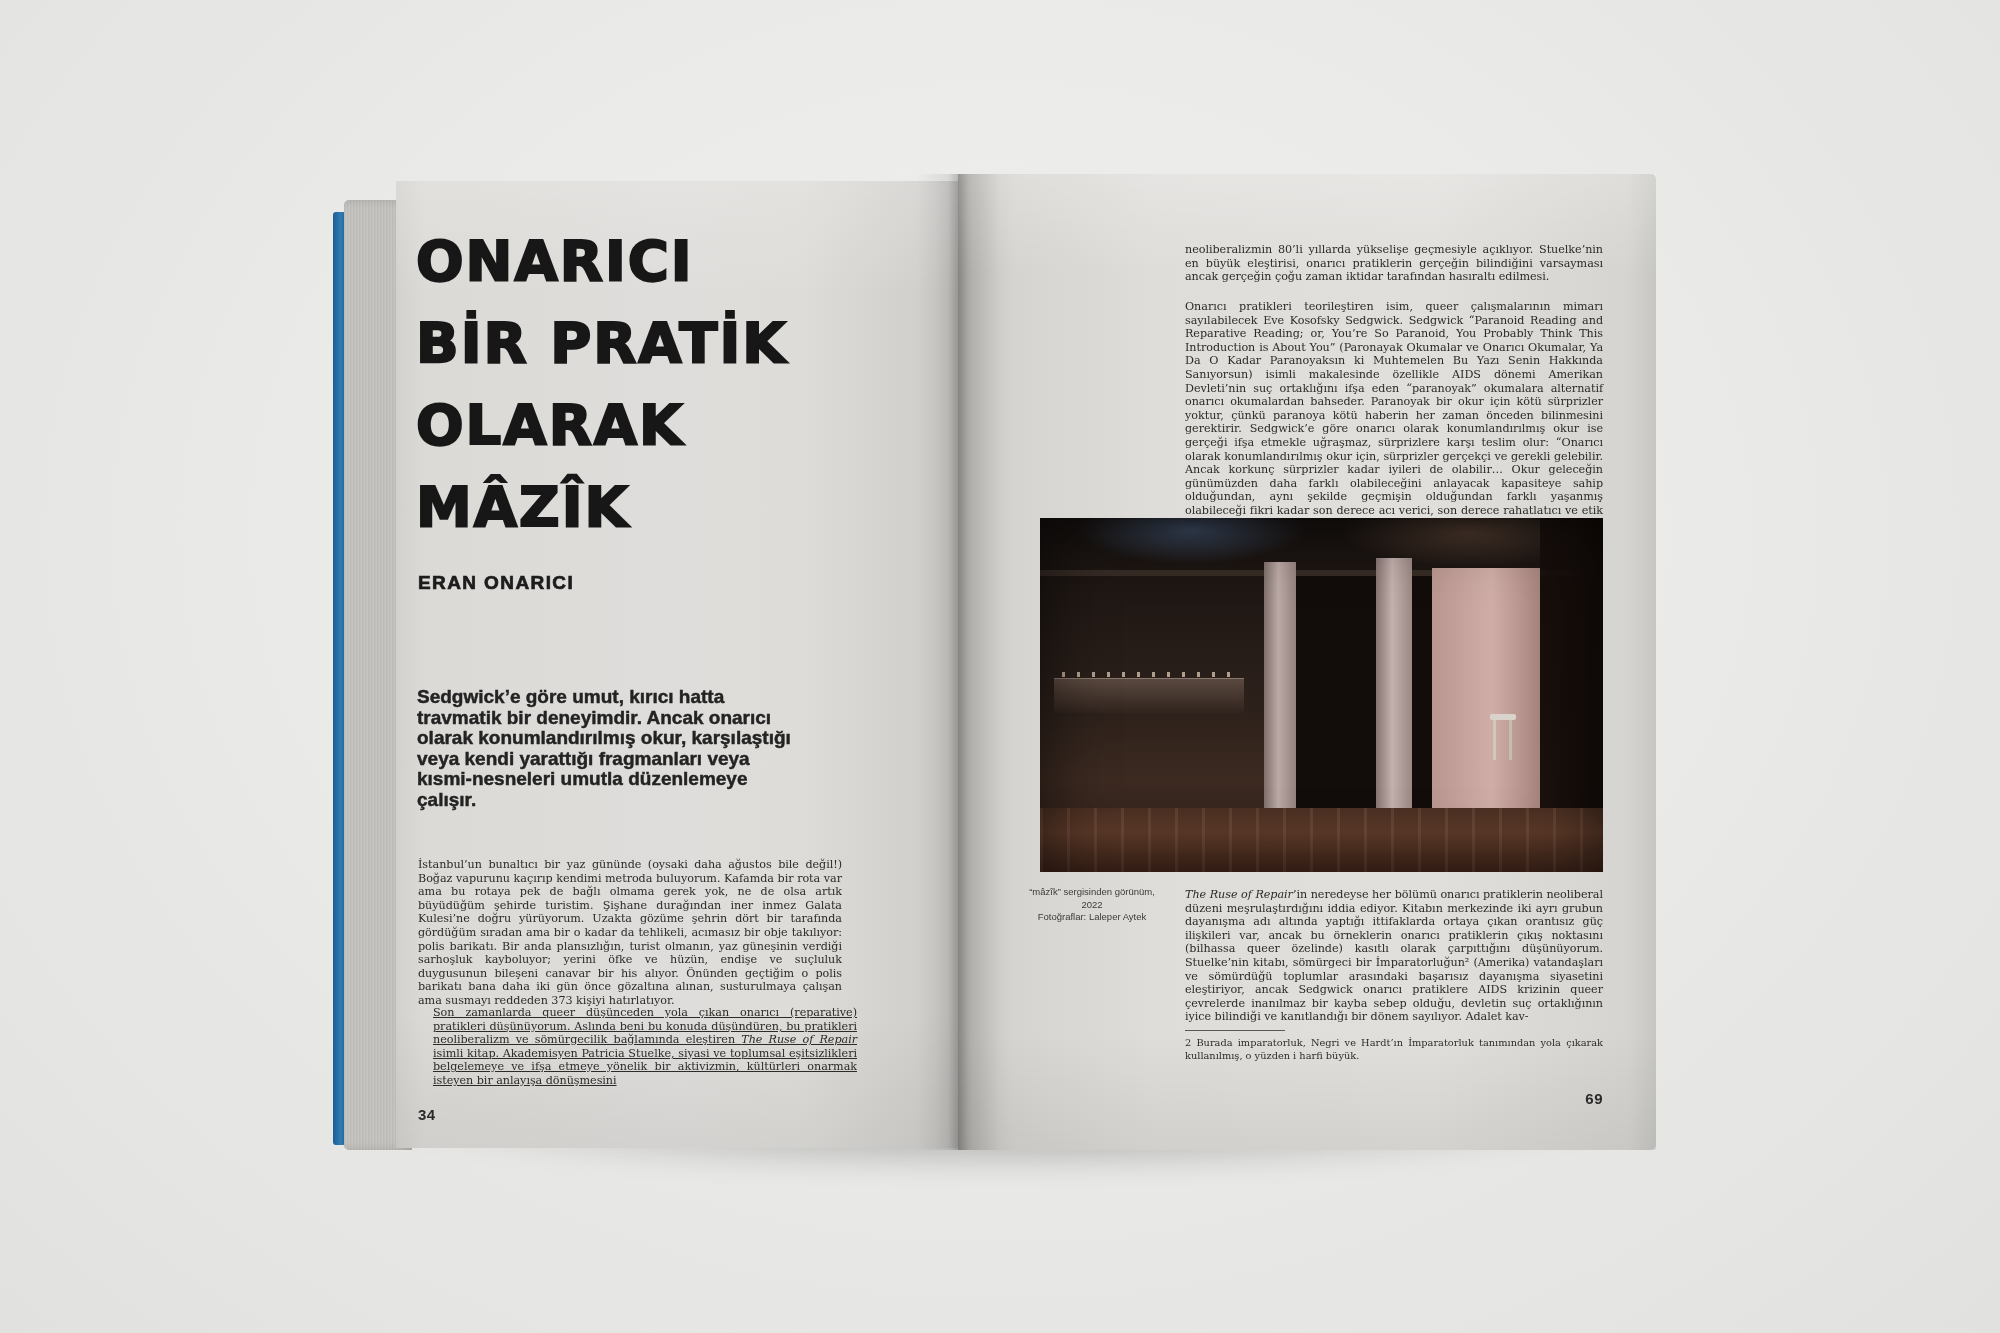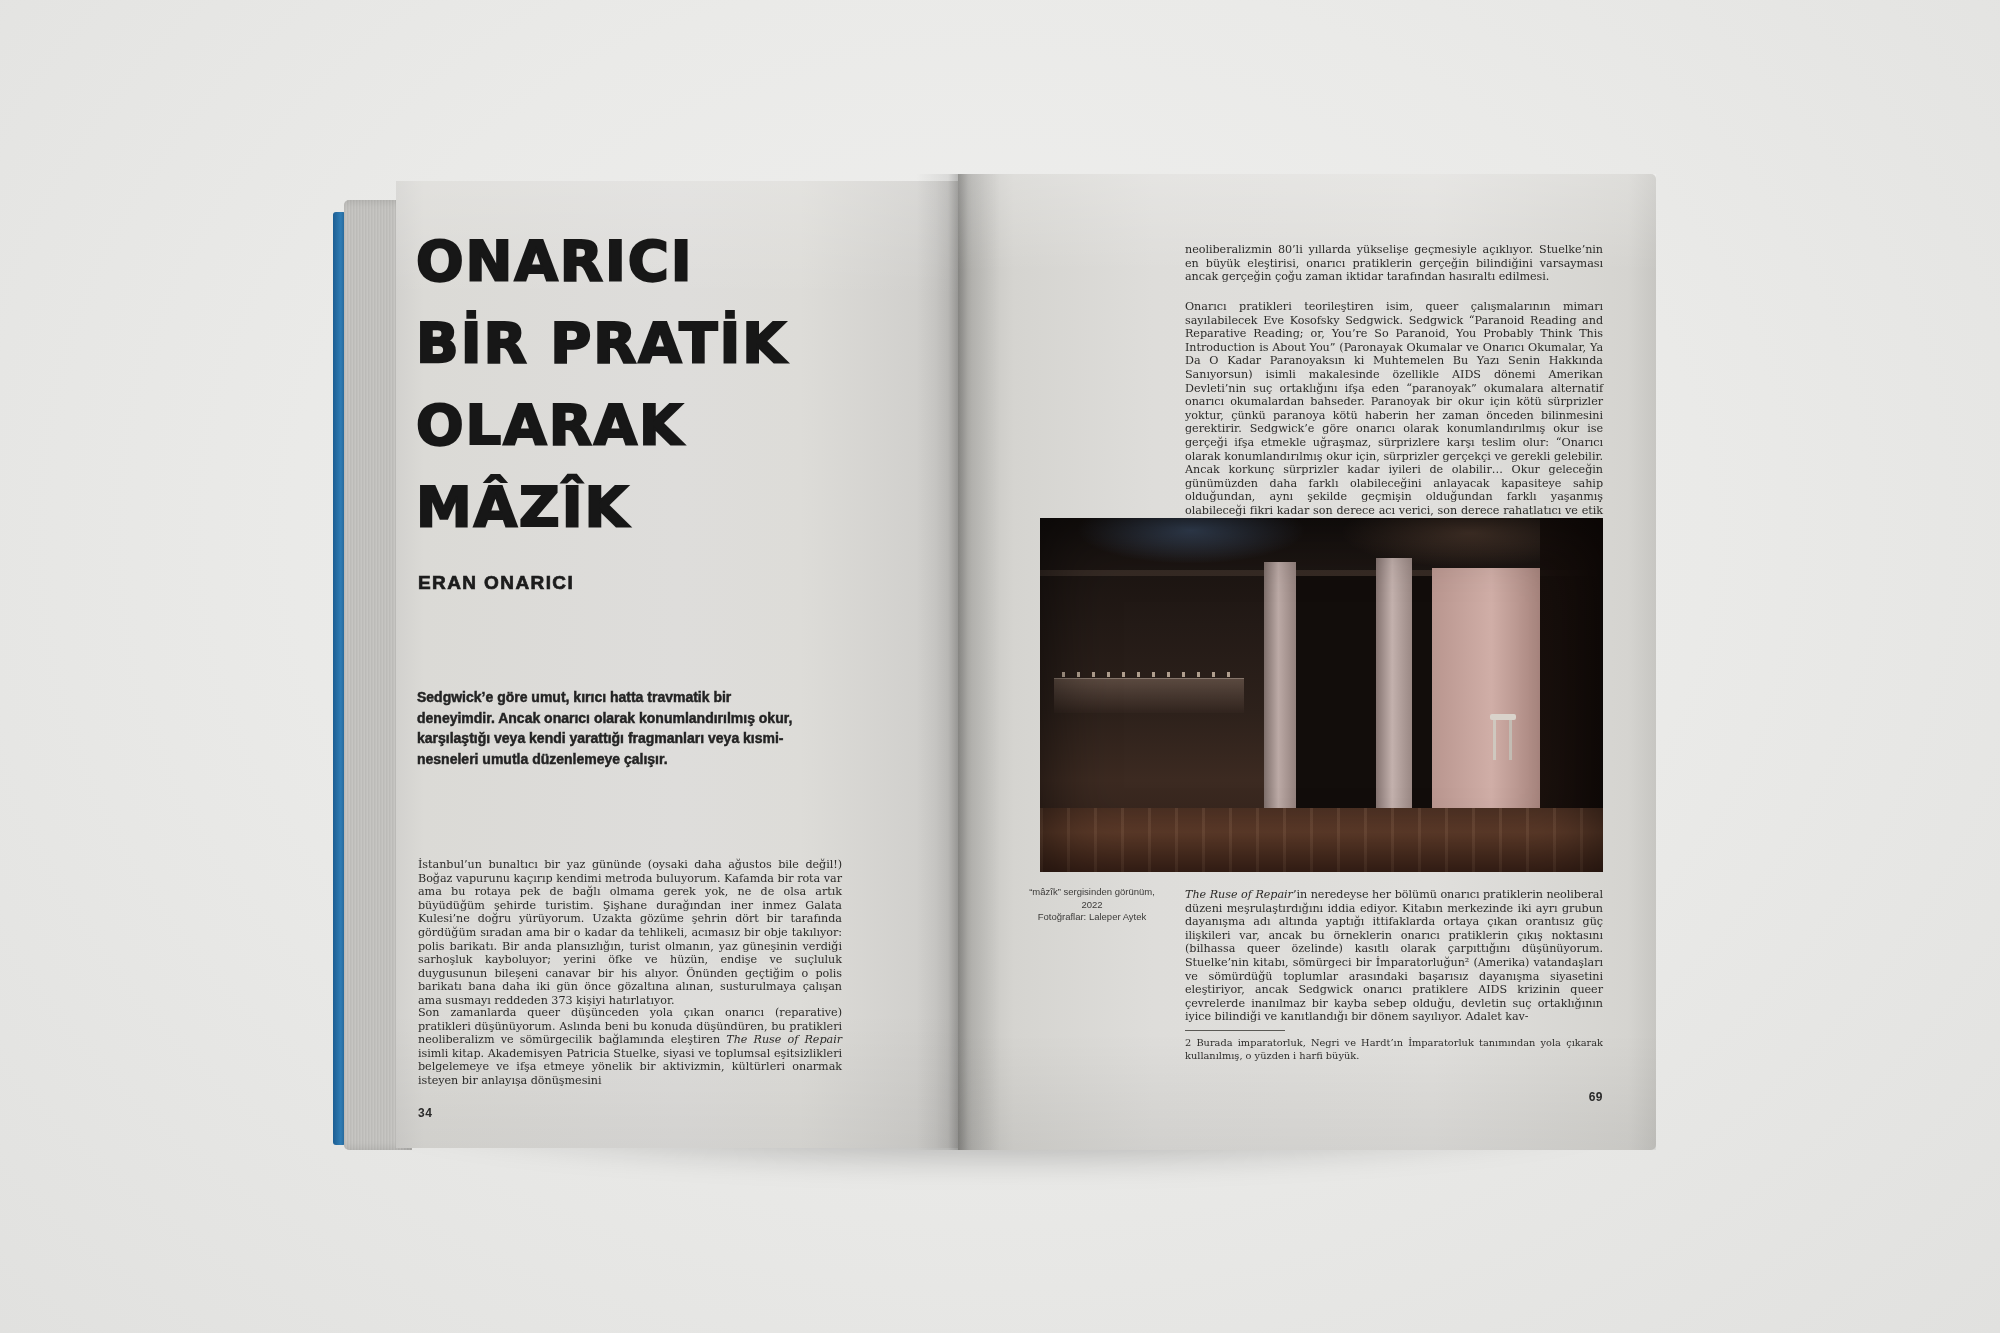--- a/index.html
+++ b/index.html
@@ -60,36 +60,36 @@
     white-space:nowrap;
   }
   .tl1 { top:233px; } .tl2 { top:315px; } .tl3 { top:397px; } .tl4 { top:479px; }
   .author {
     position:absolute; left:418px; top:572px;
     font-size:19px; font-weight:bold; letter-spacing:1.4px; color:#1c1c1c;
     -webkit-text-stroke:0.7px #1c1c1c; white-space:nowrap;
   }
   .standfirst {
     position:absolute; left:417px; top:687px; width:376px;
-    font-size:14px; line-height:20.6px; font-weight:bold;
+    font-size:19px; line-height:20.6px; font-weight:bold;
     color:#232323; -webkit-text-stroke:0.45px #232323;
   }
   .body-serif {
     font-family:"DejaVu Serif","Liberation Serif",serif;
     font-size:11.2px; line-height:13.6px; letter-spacing:-0.05px;
     color:#2c2b29; text-align:justify; margin:0;
   }
   .lp1 { position:absolute; left:418px; top:858px; width:424px; }
-  .lp2 { position:absolute; left:418px; top:1006px; width:424px; }
+  .lp2 { position:absolute; left:433px; top:1006px; width:424px;text-decoration:underline; }
   .rp1 { position:absolute; left:1185px; top:243px; width:418px; }
   .rp2 { position:absolute; left:1185px; top:300px; width:418px; }
   .rp3 { position:absolute; left:1185px; top:888px; width:418px; }
   .ital { font-style:italic; }
   .pageno {
-    position:absolute; font-size:12px; font-weight:bold; color:#2a2a2a; letter-spacing:0.5px;
+    position:absolute; font-size:15px; font-weight:bold; color:#2a2a2a; letter-spacing:0.5px;
   }
   .pn68 { left:418px; top:1106px; }
   .pn69 { left:1560px; top:1090px; width:43px; text-align:right; }
 
   
   .photo {
     position:absolute; left:1040px; top:518px; width:563px; height:354px;
     background:#241b17; overflow:hidden;
   }
   .photo div { position:absolute; }

